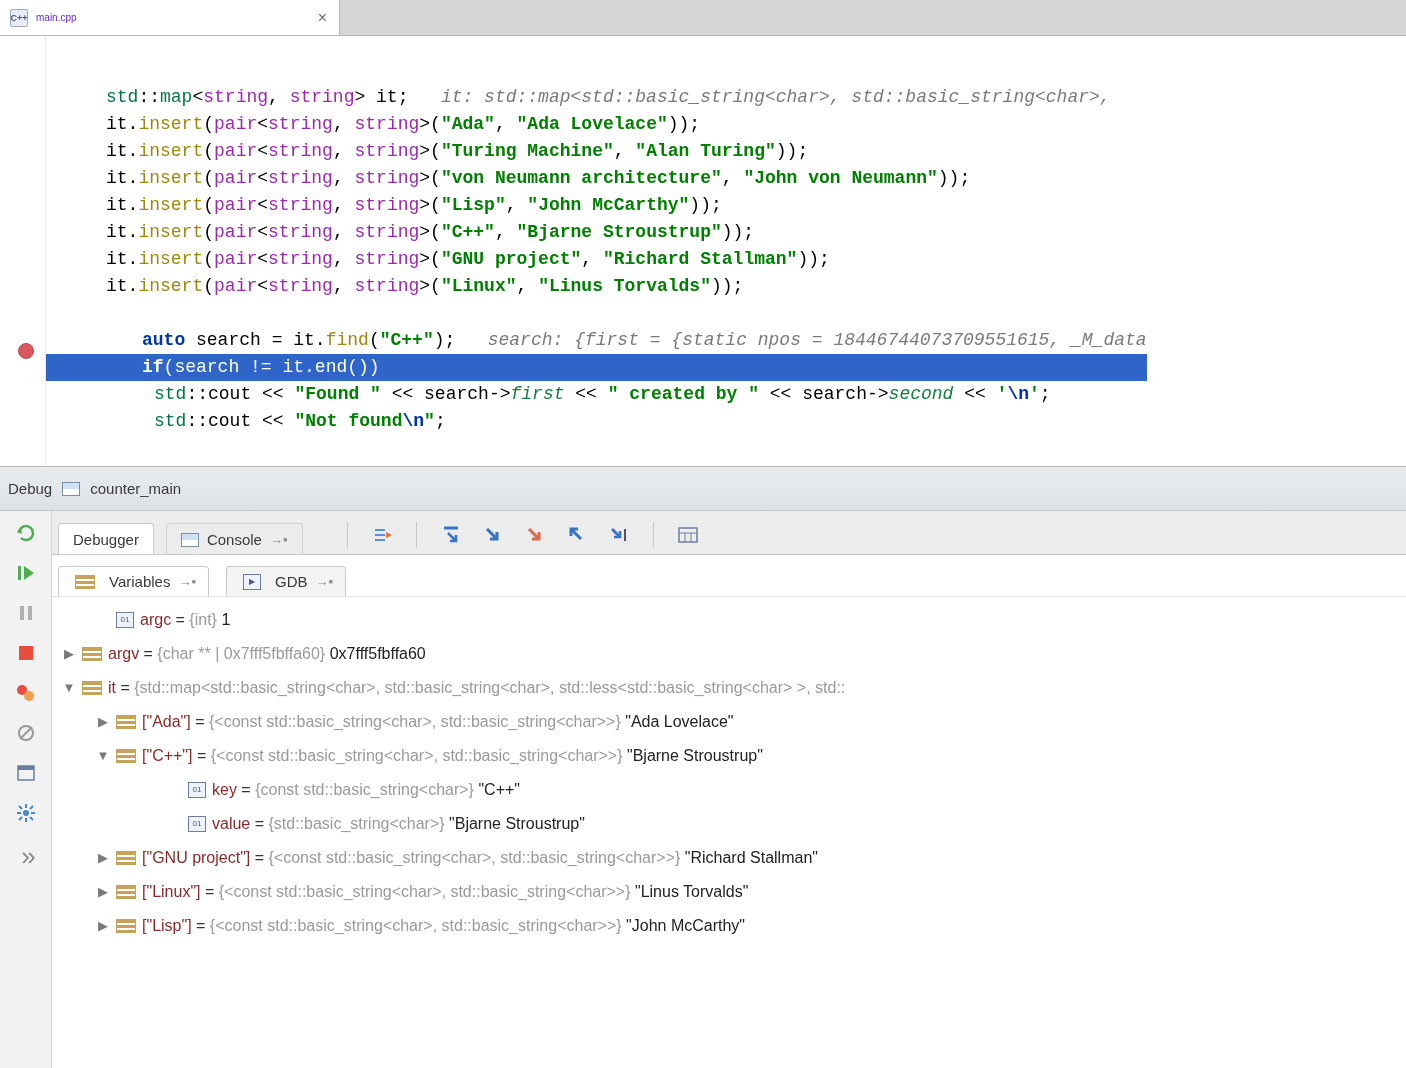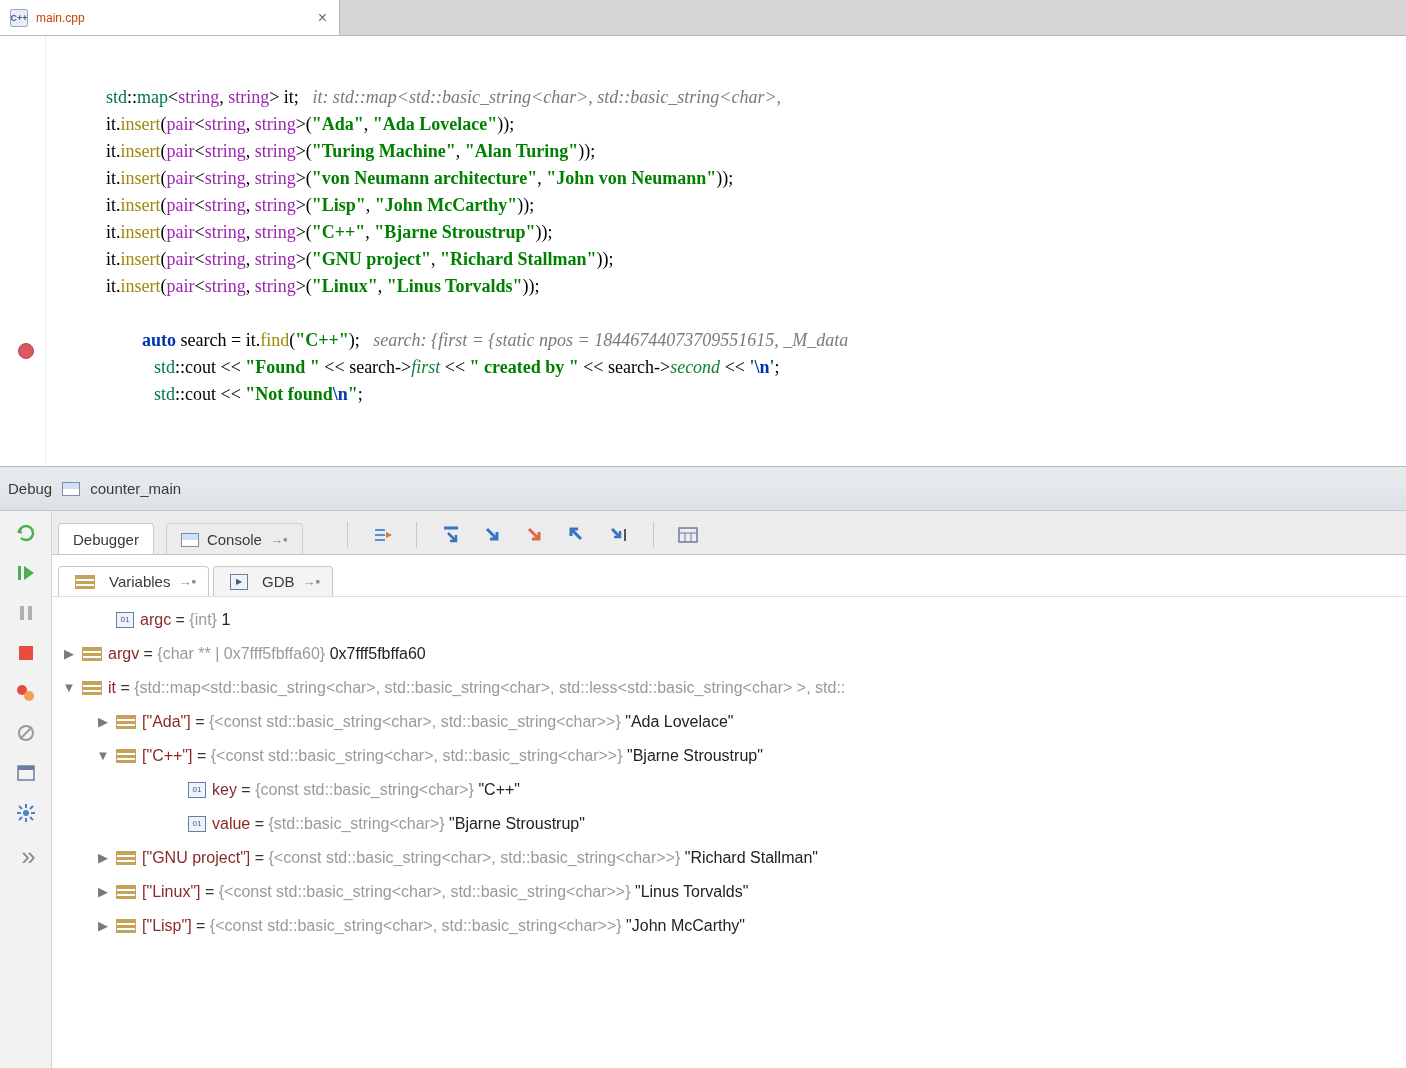--- a/index.html
+++ b/index.html
@@ -5,21 +5,21 @@
 * { margin: 0; padding: 0; box-sizing: border-box; }
 body {
   font-family: -apple-system, "Helvetica Neue", Arial, sans-serif;
   font-size: 14px;
   background: #ffffff;
   white-space: nowrap;
   overflow: hidden;
   width: 1406px;
   height: 1068px;
 }
-.mono { font-family: Liberation Serif, serif; font-size: 18px; }
+.mono { font-family: Liberation Mono, monospace; font-size: 18px; }
 
 .tabbar {
   height: 36px;
   background: #d6d6d6;
   display: flex;
   align-items: stretch;
   border-bottom: 1px solid #b8b8b8;
 }
 .tab {
   background: #ffffff;
@@ -33,21 +33,21 @@
 .cpp-icon {
   width: 18px; height: 18px;
   background: #e8edf7;
   border: 1px solid #9ba8c2;
   font-size: 9px;
   font-weight: bold;
   color: #4a5a80;
   display: inline-flex; align-items: center; justify-content: center;
   border-radius: 2px;
 }
-.tab-label { font-size: 12px; color: #c2410c; flex: 1; }
+.tab-label { font-size: 10px; color: #6d28d9; flex: 1; }
 .tab-close { font-size: 16px; color: #6b6b6b; cursor: pointer; }
 
 .editor-wrap {
   display: flex;
   height: 430px;
   background: #ffffff;
 }
 .gutter {
   width: 46px;
   background: #ffffff;
@@ -142,21 +142,21 @@
   padding-left: 6px;
 }
 .stab {
   border: 1px solid #c8c8c8;
   border-bottom: none;
   background: #ffffff;
   padding: 6px 12px;
   font-size: 15px; color: #3a3a3a;
   display:flex; align-items:center; gap:8px;
   border-radius: 4px 4px 0 0;
-  margin-right: 4px;
+  margin-right: 17px;
 }
 .stab.inactive { background: #f4f4f4; }
 .pin { color:#8a8a8a; font-size:13px; }
 
 .vars {
   padding: 6px 0 0 0;
   font-size: 16px;
   line-height: 34px;
   color: #333333;
 }
@@ -205,20 +205,23 @@
     <div class="ln"><span>it.</span><span class="m">insert</span><span>(</span><span class="p">pair</span><span>&lt;</span><span class="p">string</span><span>, </span><span class="p">string</span><span>&gt;(</span><span class="s">"Lisp"</span><span>, </span><span class="s">"John McCarthy"</span><span>));</span></div>
     <div class="ln"><span>it.</span><span class="m">insert</span><span>(</span><span class="p">pair</span><span>&lt;</span><span class="p">string</span><span>, </span><span class="p">string</span><span>&gt;(</span><span class="s">"C++"</span><span>, </span><span class="s">"Bjarne Stroustrup"</span><span>));</span></div>
     <div class="ln"><span>it.</span><span class="m">insert</span><span>(</span><span class="p">pair</span><span>&lt;</span><span class="p">string</span><span>, </span><span class="p">string</span><span>&gt;(</span><span class="s">"GNU project"</span><span>, </span><span class="s">"Richard Stallman"</span><span>));</span></div>
     <div class="ln"><span>it.</span><span class="m">insert</span><span>(</span><span class="p">pair</span><span>&lt;</span><span class="p">string</span><span>, </span><span class="p">string</span><span>&gt;(</span><span class="s">"Linux"</span><span>, </span><span class="s">"Linus Torvalds"</span><span>));</span></div>
     <div class="ln">&nbsp;</div>
 
     <div class="ln">
       <span class="k">auto</span><span> search = it.</span><span class="m">find</span><span>(</span><span class="s">"C++"</span><span>);</span>&nbsp;&nbsp;&nbsp;<span class="h">search: {first = {static npos = 18446744073709551615, _M_data</span>
     </div>
 
+    <div class="ln sel">
+      <span class="k">if</span><span>(search != it.</span><span class="m">end</span><span>())</span>
+    </div>
 
     <div class="ln"><span class="indent"></span><span class="t">std</span><span>::cout &lt;&lt; </span><span class="s">"Found "</span><span> &lt;&lt; search-&gt;</span><span class="fld">first</span><span> &lt;&lt; </span><span class="s">" created by "</span><span> &lt;&lt; search-&gt;</span><span class="fld">second</span><span> &lt;&lt; </span><span class="s">'</span><span class="esc">\n</span><span class="s">'</span><span>;</span></div>
 
 
     <div class="ln"><span class="indent"></span><span class="t">std</span><span>::cout &lt;&lt; </span><span class="s">"Not found</span><span class="esc">\n</span><span class="s">"</span><span>;</span></div>
   </div>
 </div>
 
 <div class="debug-strip">
   <span>Debug</span>

